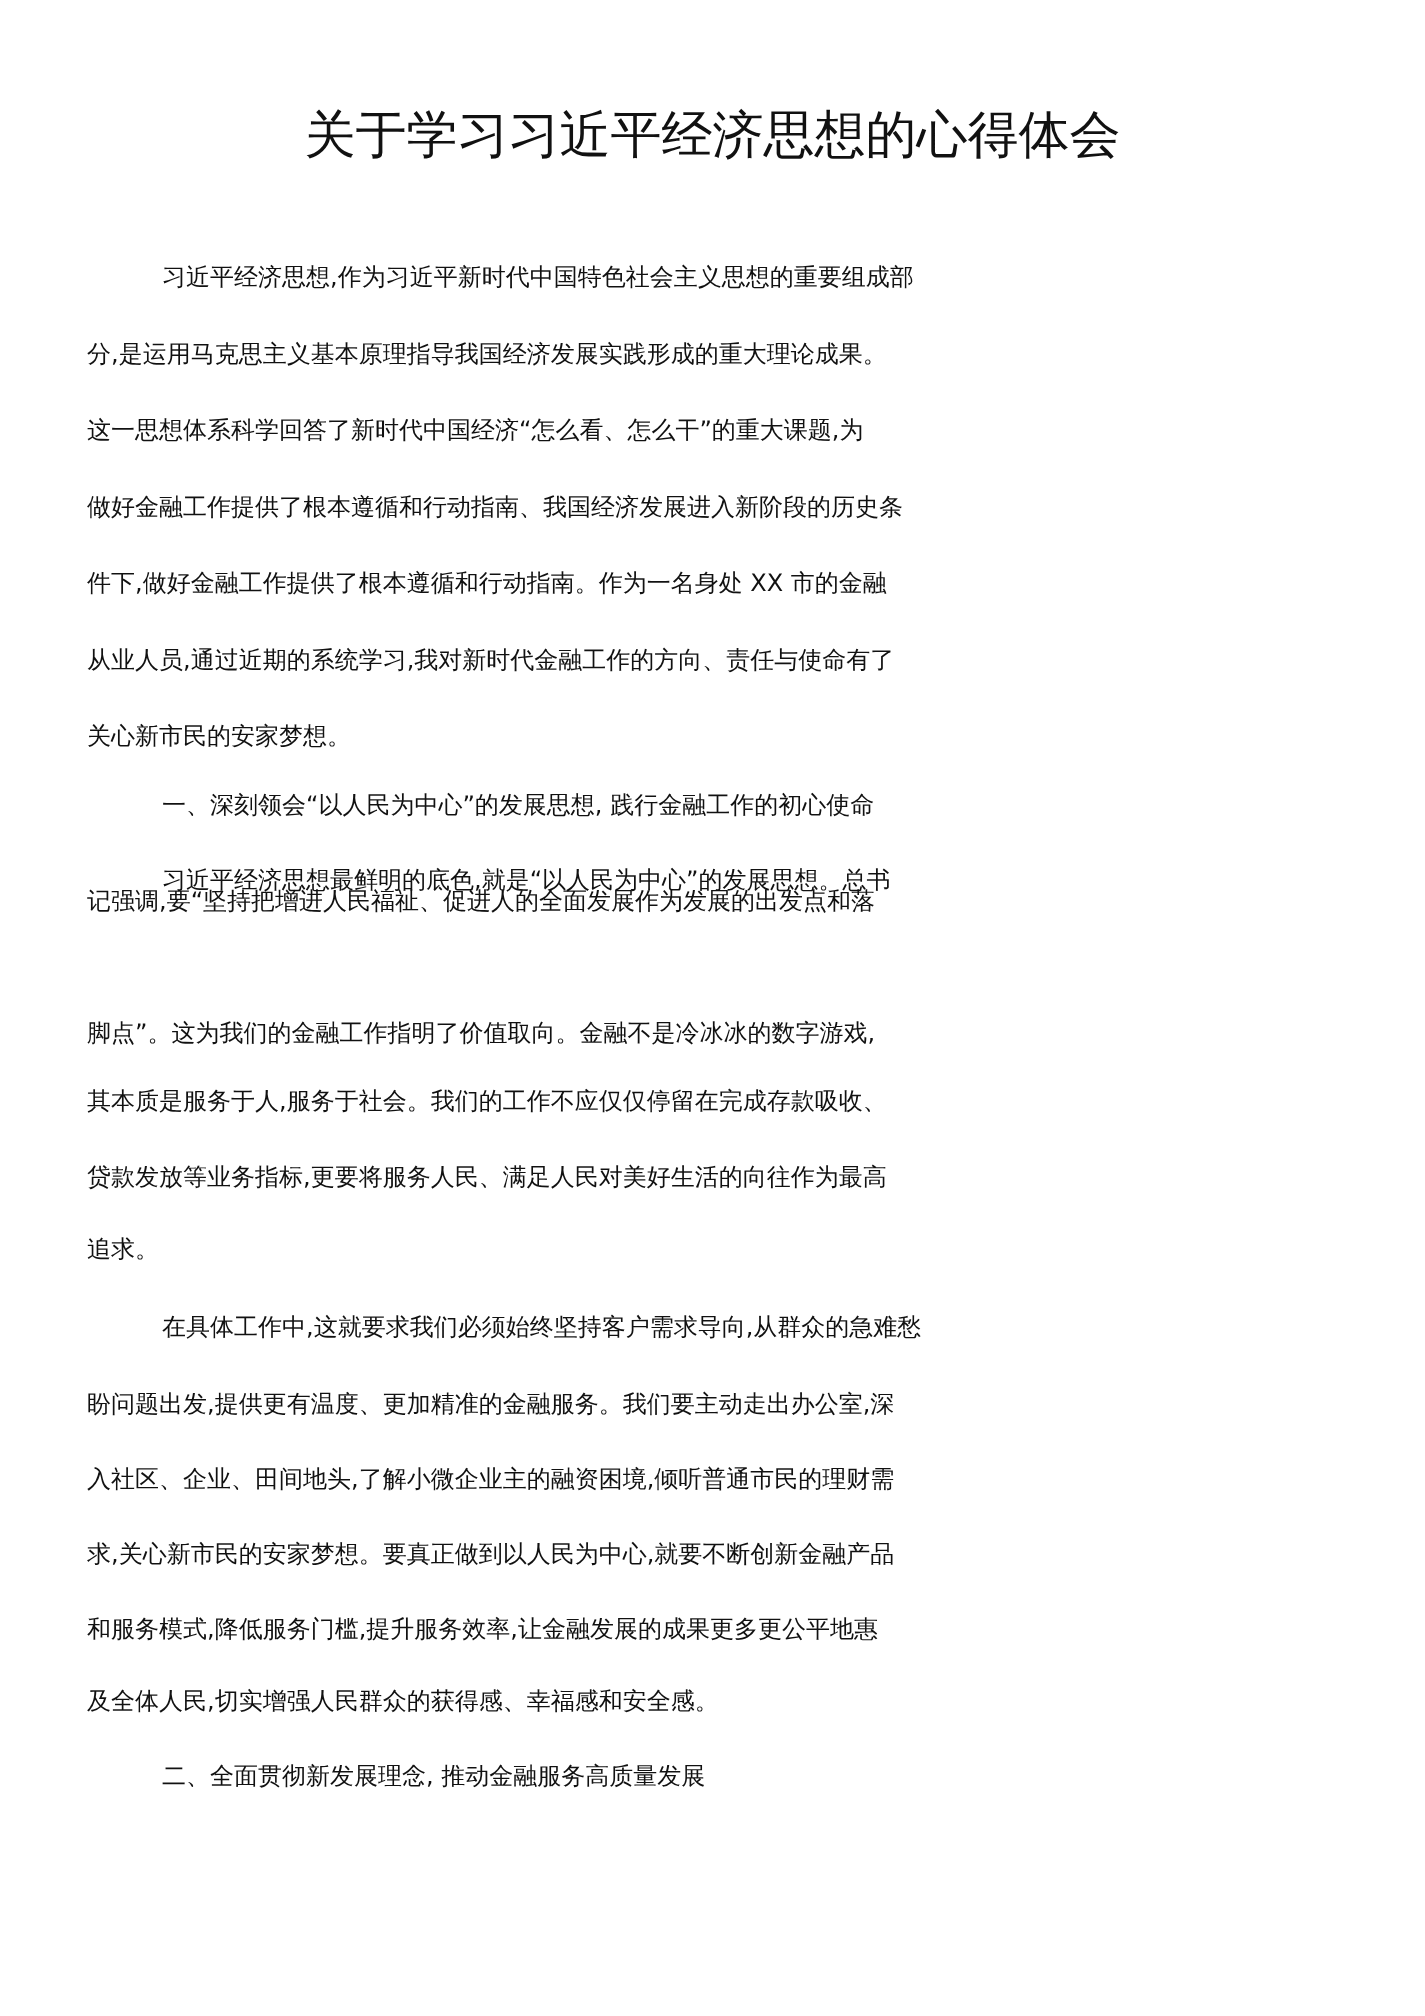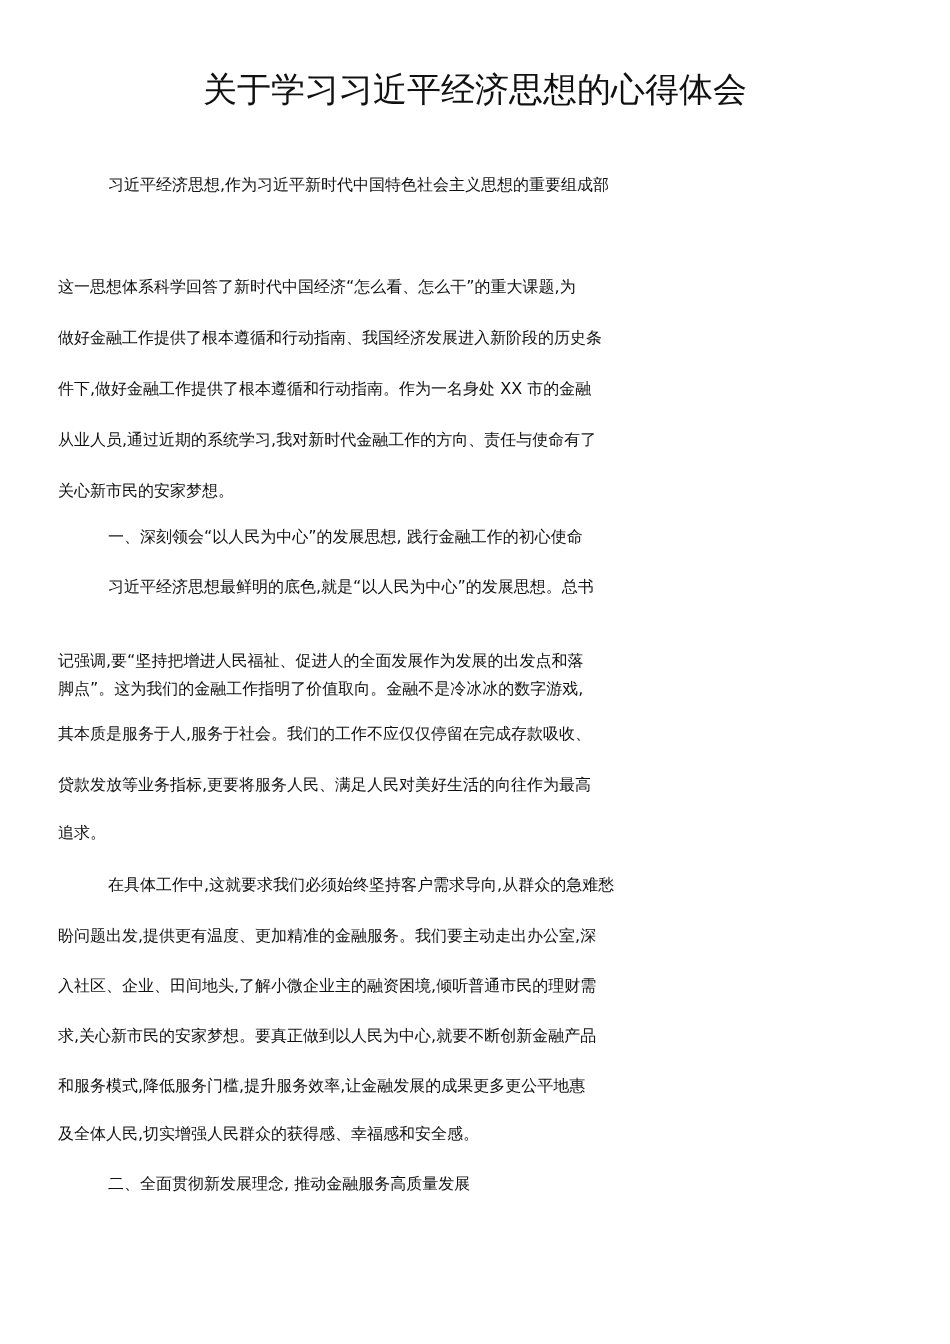--- a/index.html
+++ b/index.html
@@ -26,21 +26,20 @@
       position: absolute;
       left: 0;
       width: 950px;
       top: 66px;
       text-align: center;
       font-size: 34px;
       line-height: 48px;
       letter-spacing: 0px;
       color: #111111;
       white-space: nowrap;
-      font-family: Liberation Serif, serif;
     }
     .line {
       position: absolute;
       left: 58px;
       width: 840px;
       font-size: 16px;
       line-height: 34px;
       white-space: nowrap;
       color: #111111;
     }
@@ -48,30 +47,31 @@
       left: 108px;
     }
   </style>
 </head>
 <body>
 
 <div class="page">
   <div class="title">关于学习习近平经济思想的心得体会</div>
 
   <div class="line indent" style="top:168px">习近平经济思想,作为习近平新时代中国特色社会主义思想的重要组成部</div>
+  <div class="line" style="top:219px">分,是运用马克思主义基本原理指导我国经济发展实践形成的重大理论成果。</div>
   <div class="line" style="top:270px">这一思想体系科学回答了新时代中国经济“怎么看、怎么干”的重大课题,为</div>
   <div class="line" style="top:321px">做好金融工作提供了根本遵循和行动指南、我国经济发展进入新阶段的历史条</div>
   <div class="line" style="top:372px">件下,做好金融工作提供了根本遵循和行动指南。作为一名身处 XX 市的金融</div>
   <div class="line" style="top:423px">从业人员,通过近期的系统学习,我对新时代金融工作的方向、责任与使命有了</div>
   <div class="line" style="top:474px">关心新市民的安家梦想。</div>
 
   <div class="line indent" style="top:570px">习近平经济思想最鲜明的底色,就是“以人民为中心”的发展思想。总书</div>
 
   <div class="line indent" style="top:520px">一、深刻领会“以人民为中心”的发展思想, 践行金融工作的初心使命</div>
-  <div class="line" style="top:644px">记强调,要“坚持把增进人民福祉、促进人的全面发展作为发展的出发点和落</div>
+  <div class="line" style="top:584px">记强调,要“坚持把增进人民福祉、促进人的全面发展作为发展的出发点和落</div>
   <div class="line" style="top:672px">脚点”。这为我们的金融工作指明了价值取向。金融不是冷冰冰的数字游戏,</div>
   <div class="line" style="top:768px">贷款发放等业务指标,更要将服务人民、满足人民对美好生活的向往作为最高</div>
   <div class="line" style="top:717px">其本质是服务于人,服务于社会。我们的工作不应仅仅停留在完成存款吸收、</div>
   <div class="line indent" style="top:868px">在具体工作中,这就要求我们必须始终坚持客户需求导向,从群众的急难愁</div>
 
   <div class="line" style="top:816px">追求。</div>
   <div class="line" style="top:919px">盼问题出发,提供更有温度、更加精准的金融服务。我们要主动走出办公室,深</div>
   <div class="line" style="top:969px">入社区、企业、田间地头,了解小微企业主的融资困境,倾听普通市民的理财需</div>
   <div class="line" style="top:1019px">求,关心新市民的安家梦想。要真正做到以人民为中心,就要不断创新金融产品</div>
   <div class="line" style="top:1069px">和服务模式,降低服务门槛,提升服务效率,让金融发展的成果更多更公平地惠</div>

